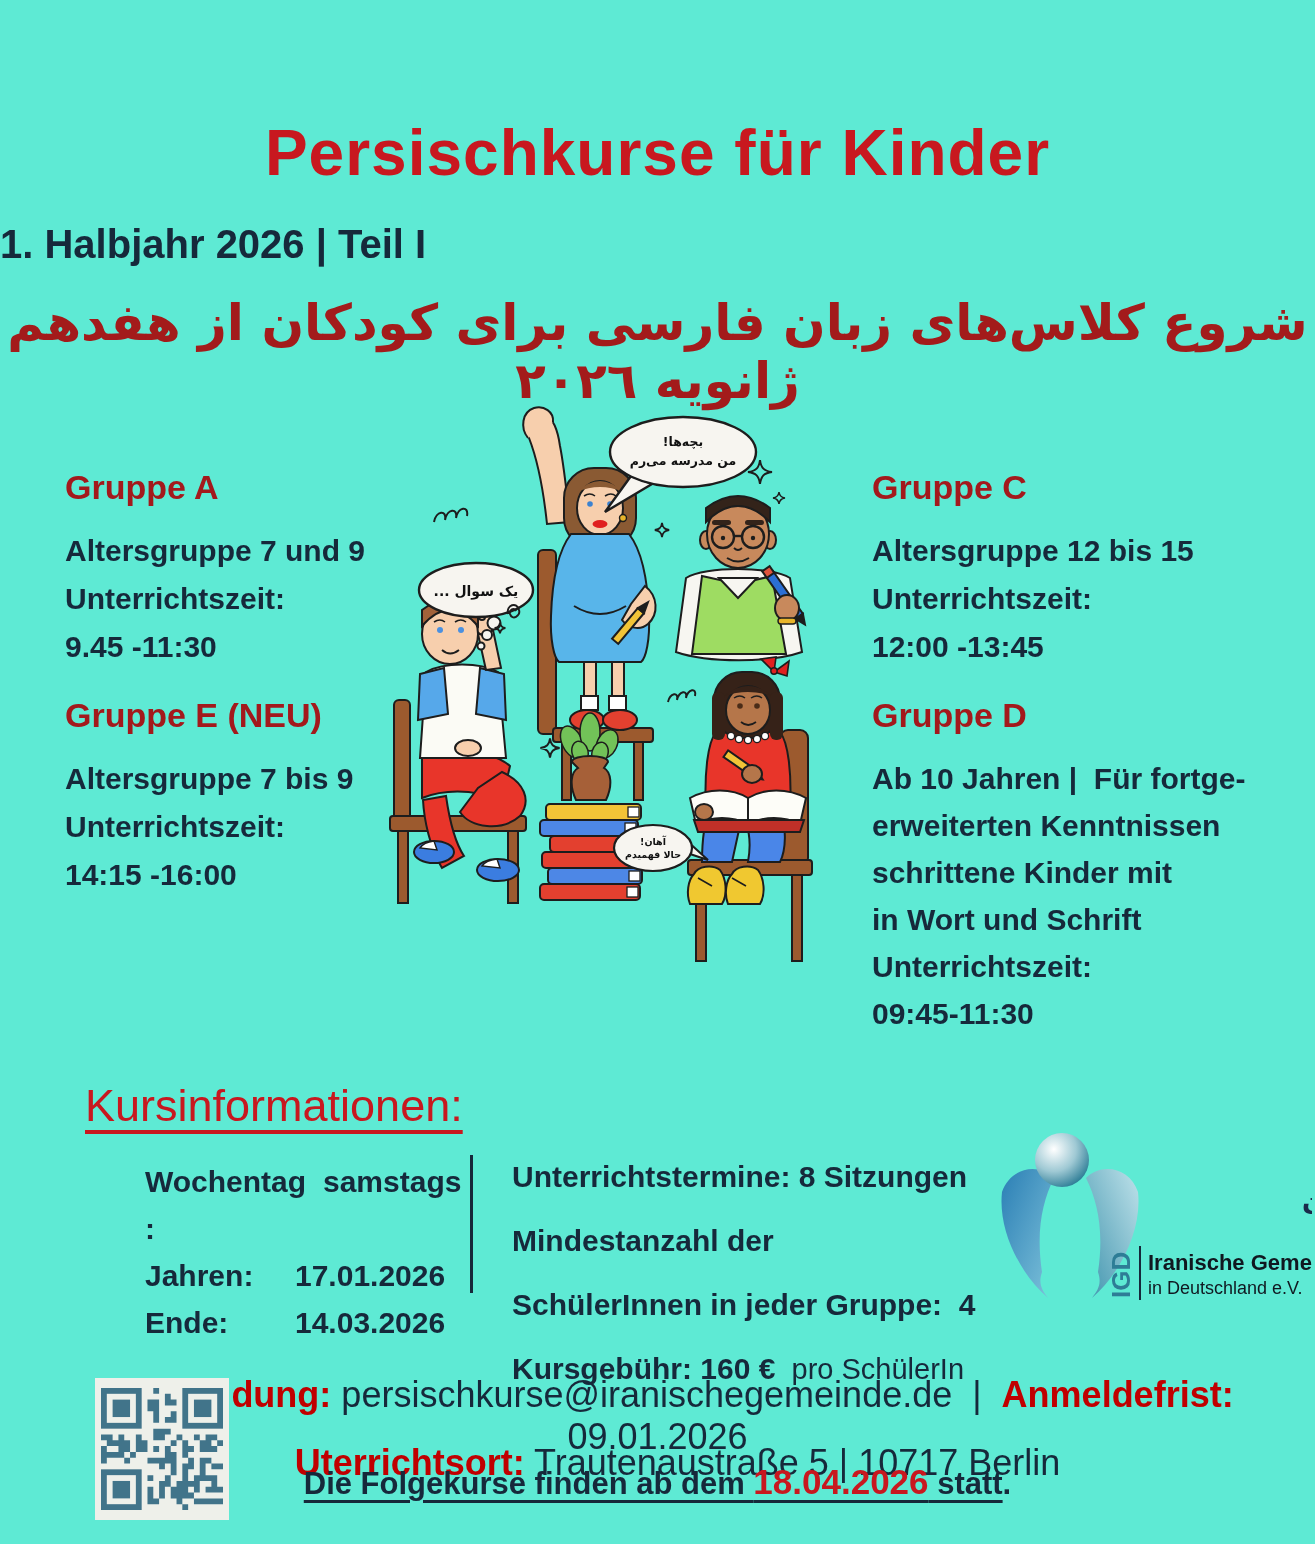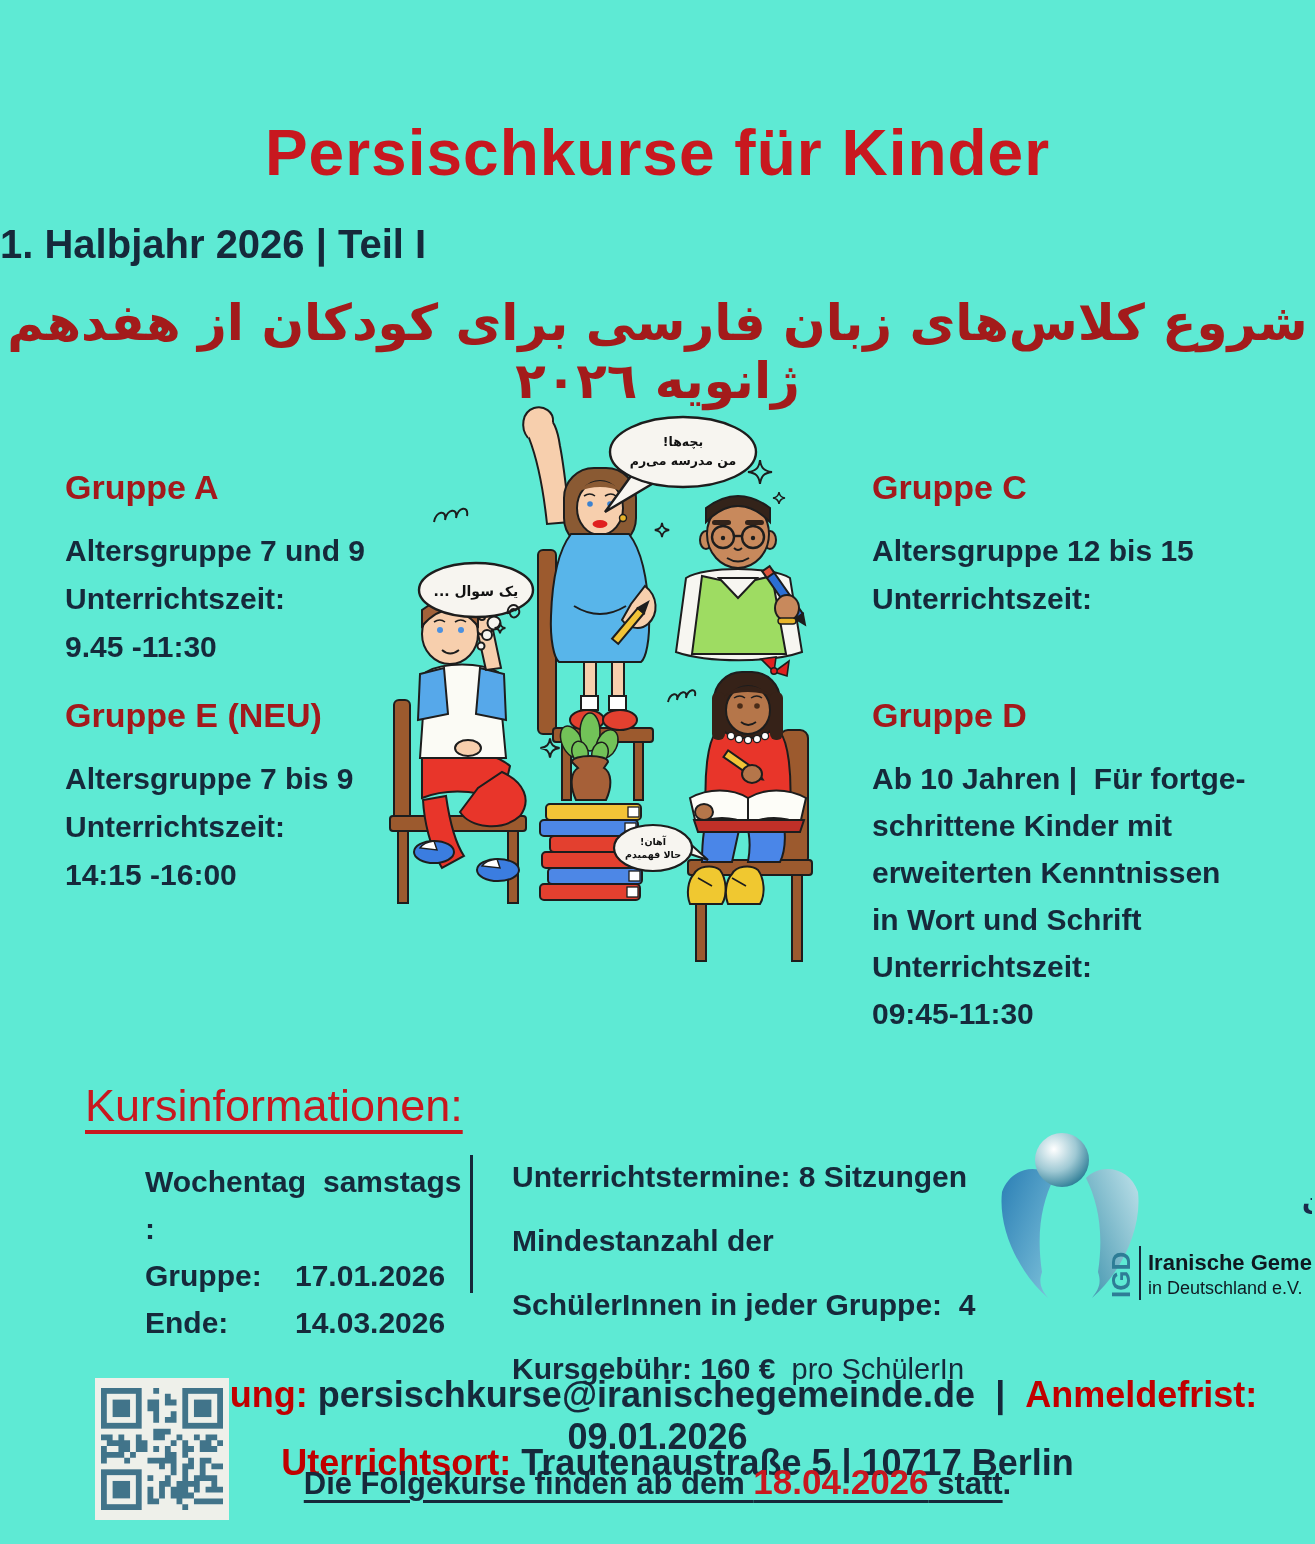--- a/index.html
+++ b/index.html
@@ -31,21 +31,21 @@
   .ki-label{width:150px;white-space:pre-wrap;}
   .ki-label.wide{width:178px;}
   .ki-divider{left:470px;top:1155px;width:3px;height:138px;background:#16293b;}
   .ki-right{left:512px;top:1136px;font-size:30px;font-weight:700;line-height:47px;}
   .ki-right div{white-space:pre-wrap;margin-top:17px;}
   .fee-rest{font-weight:400;font-size:29px;}
   .logo{left:990px;top:1130px;width:322px;height:195px;}
   
   .reg-line{top:1332px;left:0;width:100%;text-align:center;font-size:36px;white-space:pre-wrap;}
   .red-label{color:#c00000;font-weight:800;}
-  .dark-strong{color:#16293b;font-weight:700;}
+  .dark-strong{color:#16293b;font-weight:400;}
   .qr-box{left:95px;top:1378px;width:134px;height:142px;background:#eef0ea;display:flex;align-items:center;justify-content:center;}
   .loc-line{top:1400px;left:0;width:100%;text-align:center;font-size:36px;white-space:pre-wrap;}
   .follow-line{top:1462px;left:0;width:100%;text-align:center;font-size:31px;font-weight:800;color:#16293b;}
   .follow-underline{text-decoration:underline;text-decoration-thickness:3px;text-underline-offset:6px;white-space:pre-wrap;}
   .follow-date{color:#c8181f;font-size:35px;}
 </style>
 </head>
 <body>
 
 <div class="poster">
@@ -58,34 +58,35 @@
     <h3>Gruppe A</h3>
     <div class="gline">Altersgruppe 7 und 9</div>
     <div class="gline">Unterrichtszeit:</div>
     <div class="gline">9.45 -11:30</div>
   </section>
 
   <section class="abs group g-c">
     <h3>Gruppe C</h3>
     <div class="gline">Altersgruppe 12 bis 15</div>
     <div class="gline">Unterrichtszeit:</div>
+    <div class="gline">12:00 -13:45</div>
   </section>
 
   <section class="abs group g-e">
     <h3>Gruppe E (NEU)</h3>
     <div class="gline">Altersgruppe 7 bis 9</div>
     <div class="gline">Unterrichtszeit:</div>
     <div class="gline">14:15 -16:00</div>
   </section>
 
   <section class="abs group g-d">
     <h3>Gruppe D</h3>
     <div class="gline">Ab 10 Jahren |  Für fortge-</div>
+    <div class="gline">erweiterten Kenntnissen</div>
     <div class="gline">schrittene Kinder mit</div>
-    <div class="gline">erweiterten Kenntnissen</div>
     <div class="gline">in Wort und Schrift</div>
     <div class="gline">Unterrichtszeit:</div>
     <div class="gline">09:45-11:30</div>
   </section>
 
   <div class="abs illustration">
     <svg viewBox="0 0 520 660" width="520" height="660">
       <defs>
         <path id="sparkle" d="M0 -12 C1 -4 4 -1 12 0 C4 1 1 4 0 12 C-1 4 -4 1 -12 0 C-4 -1 -1 -4 0 -12 Z"></path>
       </defs>
@@ -290,21 +291,21 @@
   </div>
 
   <h2 class="abs ki-heading">Kursinformationen:</h2>
 
   <div class="abs ki-left">
     <div class="ki-row">
       <span class="ki-label wide">Wochentag :</span>
       <span>samstags</span>
     </div>
     <div class="ki-row">
-      <span class="ki-label">Gruppe:</span>
+      <span class="ki-label">Jahren:</span>
       <span>17.01.2026</span>
     </div>
     <div class="ki-row">
       <span class="ki-label">Ende:</span>
       <span>14.03.2026</span>
     </div>
   </div>
 
   <div class="abs ki-divider"></div>
 

